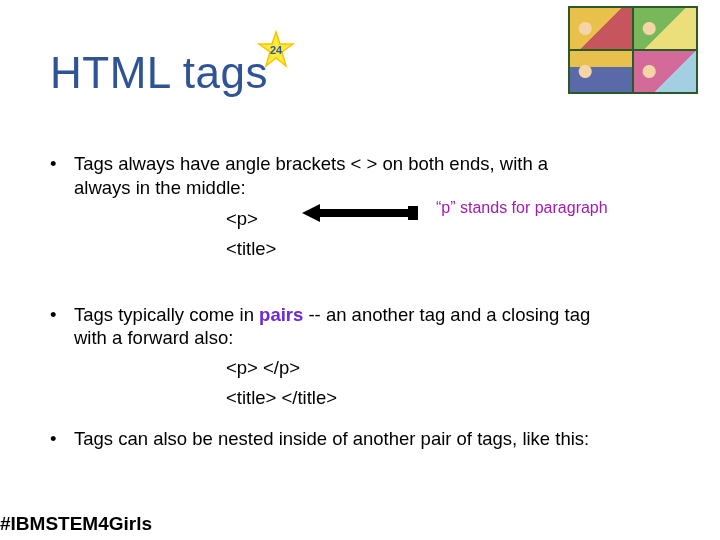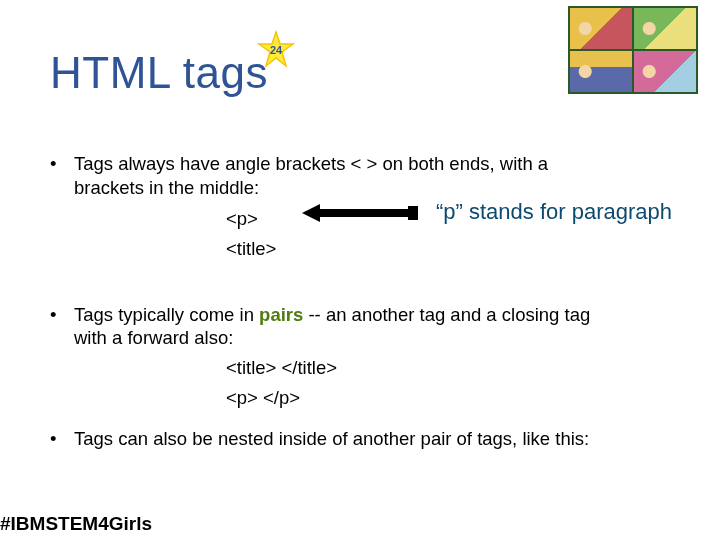--- a/index.html
+++ b/index.html
@@ -89,35 +89,35 @@
     font-size: 18.5px;
   }
   .indent-block {
     margin-left: 152px;
     margin-top: 8px;
   }
   .indent-block .line {
     margin: 6px 0;
     font-size: 18.5px;
   }
-  .red-bold { color: #4d7c0f; font-weight: 700; }
+  .red-bold { color: #6d28d9; font-weight: 700; }
 
   .arrow-callout {
     position: absolute;
     left: 302px;
     top: 202px;
     width: 120px;
     height: 22px;
   }
   .callout-text {
     position: absolute;
     left: 436px;
     top: 199px;
-    font-size: 22px;
-    color: #0c4a6e;
+    font-size: 16px;
+    color: #a21caf;
   }
   .footer {
     position: absolute;
     left: 0;
     right: 0;
     bottom: 5px;
     text-align: left;
     font-size: 19px;
     font-weight: 700;
     color: #000;
@@ -143,32 +143,32 @@
   <div class="grid-art">
     <div class="panel p1"></div>
     <div class="panel p2"></div>
     <div class="panel p3"></div>
     <div class="panel p4"></div>
   </div>
 
   <ul class="bullets">
     <li>
       <span>Tags always have angle brackets &lt; &gt; on both ends, with a</span><br>
-      <span>brackets in the middle:</span>
+      <span>always in the middle:</span>
       <div class="indent-block">
         <div class="line">&lt;p&gt;</div>
         <div class="line">&lt;title&gt;</div>
       </div>
     </li>
     <li class="li2">
       <span>Tags typically come in </span><span class="red-bold">pairs</span><span> -- an another tag and a closing tag</span><br>
       <span>with a forward also:</span>
       <div class="indent-block">
+        <div class="line">&lt;p&gt; &lt;/p&gt;</div>
         <div class="line">&lt;title&gt; &lt;/title&gt;</div>
-        <div class="line">&lt;p&gt; &lt;/p&gt;</div>
       </div>
     </li>
     <li class="li3">
       <span>Tags can also be nested inside of another pair of tags, like this:</span>
     </li>
   </ul>
 
   <svg class="arrow-callout" viewBox="0 0 120 22">
     <rect x="12" y="7" width="100" height="8" fill="#000"></rect>
     <rect x="106" y="4" width="10" height="14" fill="#000"></rect>

